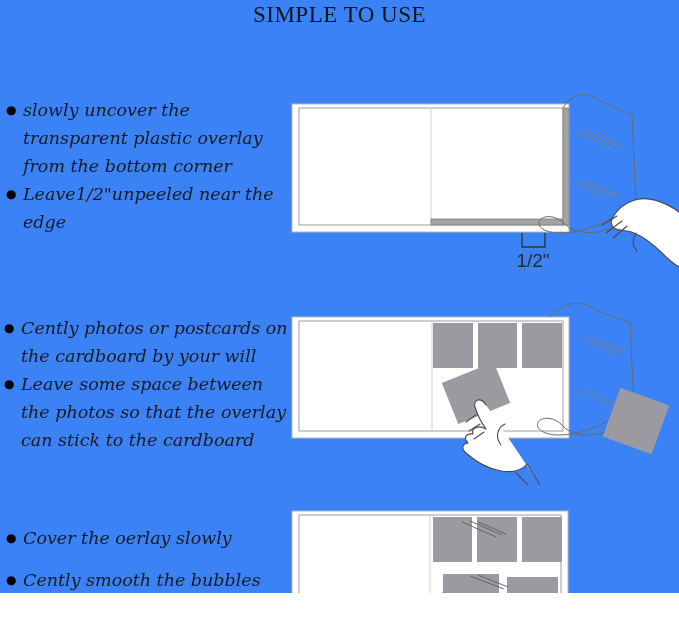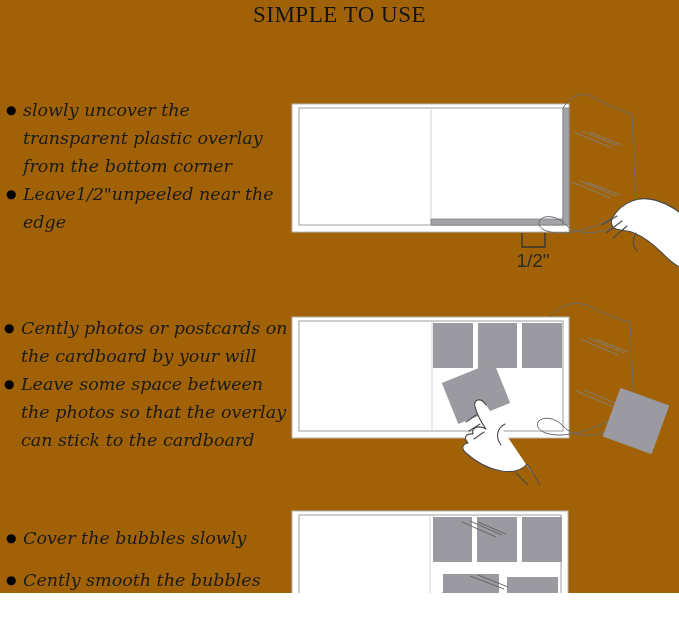--- a/index.html
+++ b/index.html
@@ -1,16 +1,16 @@
 <!DOCTYPE html>
 <html><head>
 <meta charset="utf-8">
 <style>
   html,body{margin:0;padding:0;background:#fff;}
-  .page{position:relative;width:679px;height:593px;background:#a16207;overflow:hidden;
+  .page{position:relative;width:679px;height:593px;background:#3b82f6;overflow:hidden;
         font-family:"Liberation Sans",sans-serif;}
   .title{position:absolute;top:2px;left:0;width:100%;text-align:center;
          font-family:"Liberation Serif",serif;font-size:23px;font-weight:400;
          letter-spacing:0.5px;color:#151515;}
   .bullets{position:absolute;color:#1b1b1b;
            font-family:"DejaVu Serif",serif;font-style:italic;
            font-size:17.5px;line-height:28px;}
   .bullet{display:grid;grid-template-columns:17px 1fr;}
   .bullet .dot{font-size:12px;line-height:28px;font-style:normal;color:#000;}
   .b1{left:6px;top:96px;width:282px;}
@@ -48,21 +48,21 @@
     </div>
     <div class="bullet">
       <span class="dot">●</span>
       <span>Leave some space between the photos so that the overlay can stick to the cardboard</span>
     </div>
   </div>
 
   <div class="bullets b3">
     <div class="bullet">
       <span class="dot">●</span>
-      <span>Cover the bubbles slowly</span>
+      <span>Cover the oerlay slowly</span>
     </div>
     <div class="bullet gap">
       <span class="dot">●</span>
       <span>Cently smooth the bubbles with your fingers or a credit card</span>
     </div>
   </div>
 
   <div class="fig f1">
     <svg width="399" height="190" viewBox="0 0 399 190">
       <rect x="12" y="14" width="277" height="128" fill="#fff" stroke="#b8b8b8"></rect>

